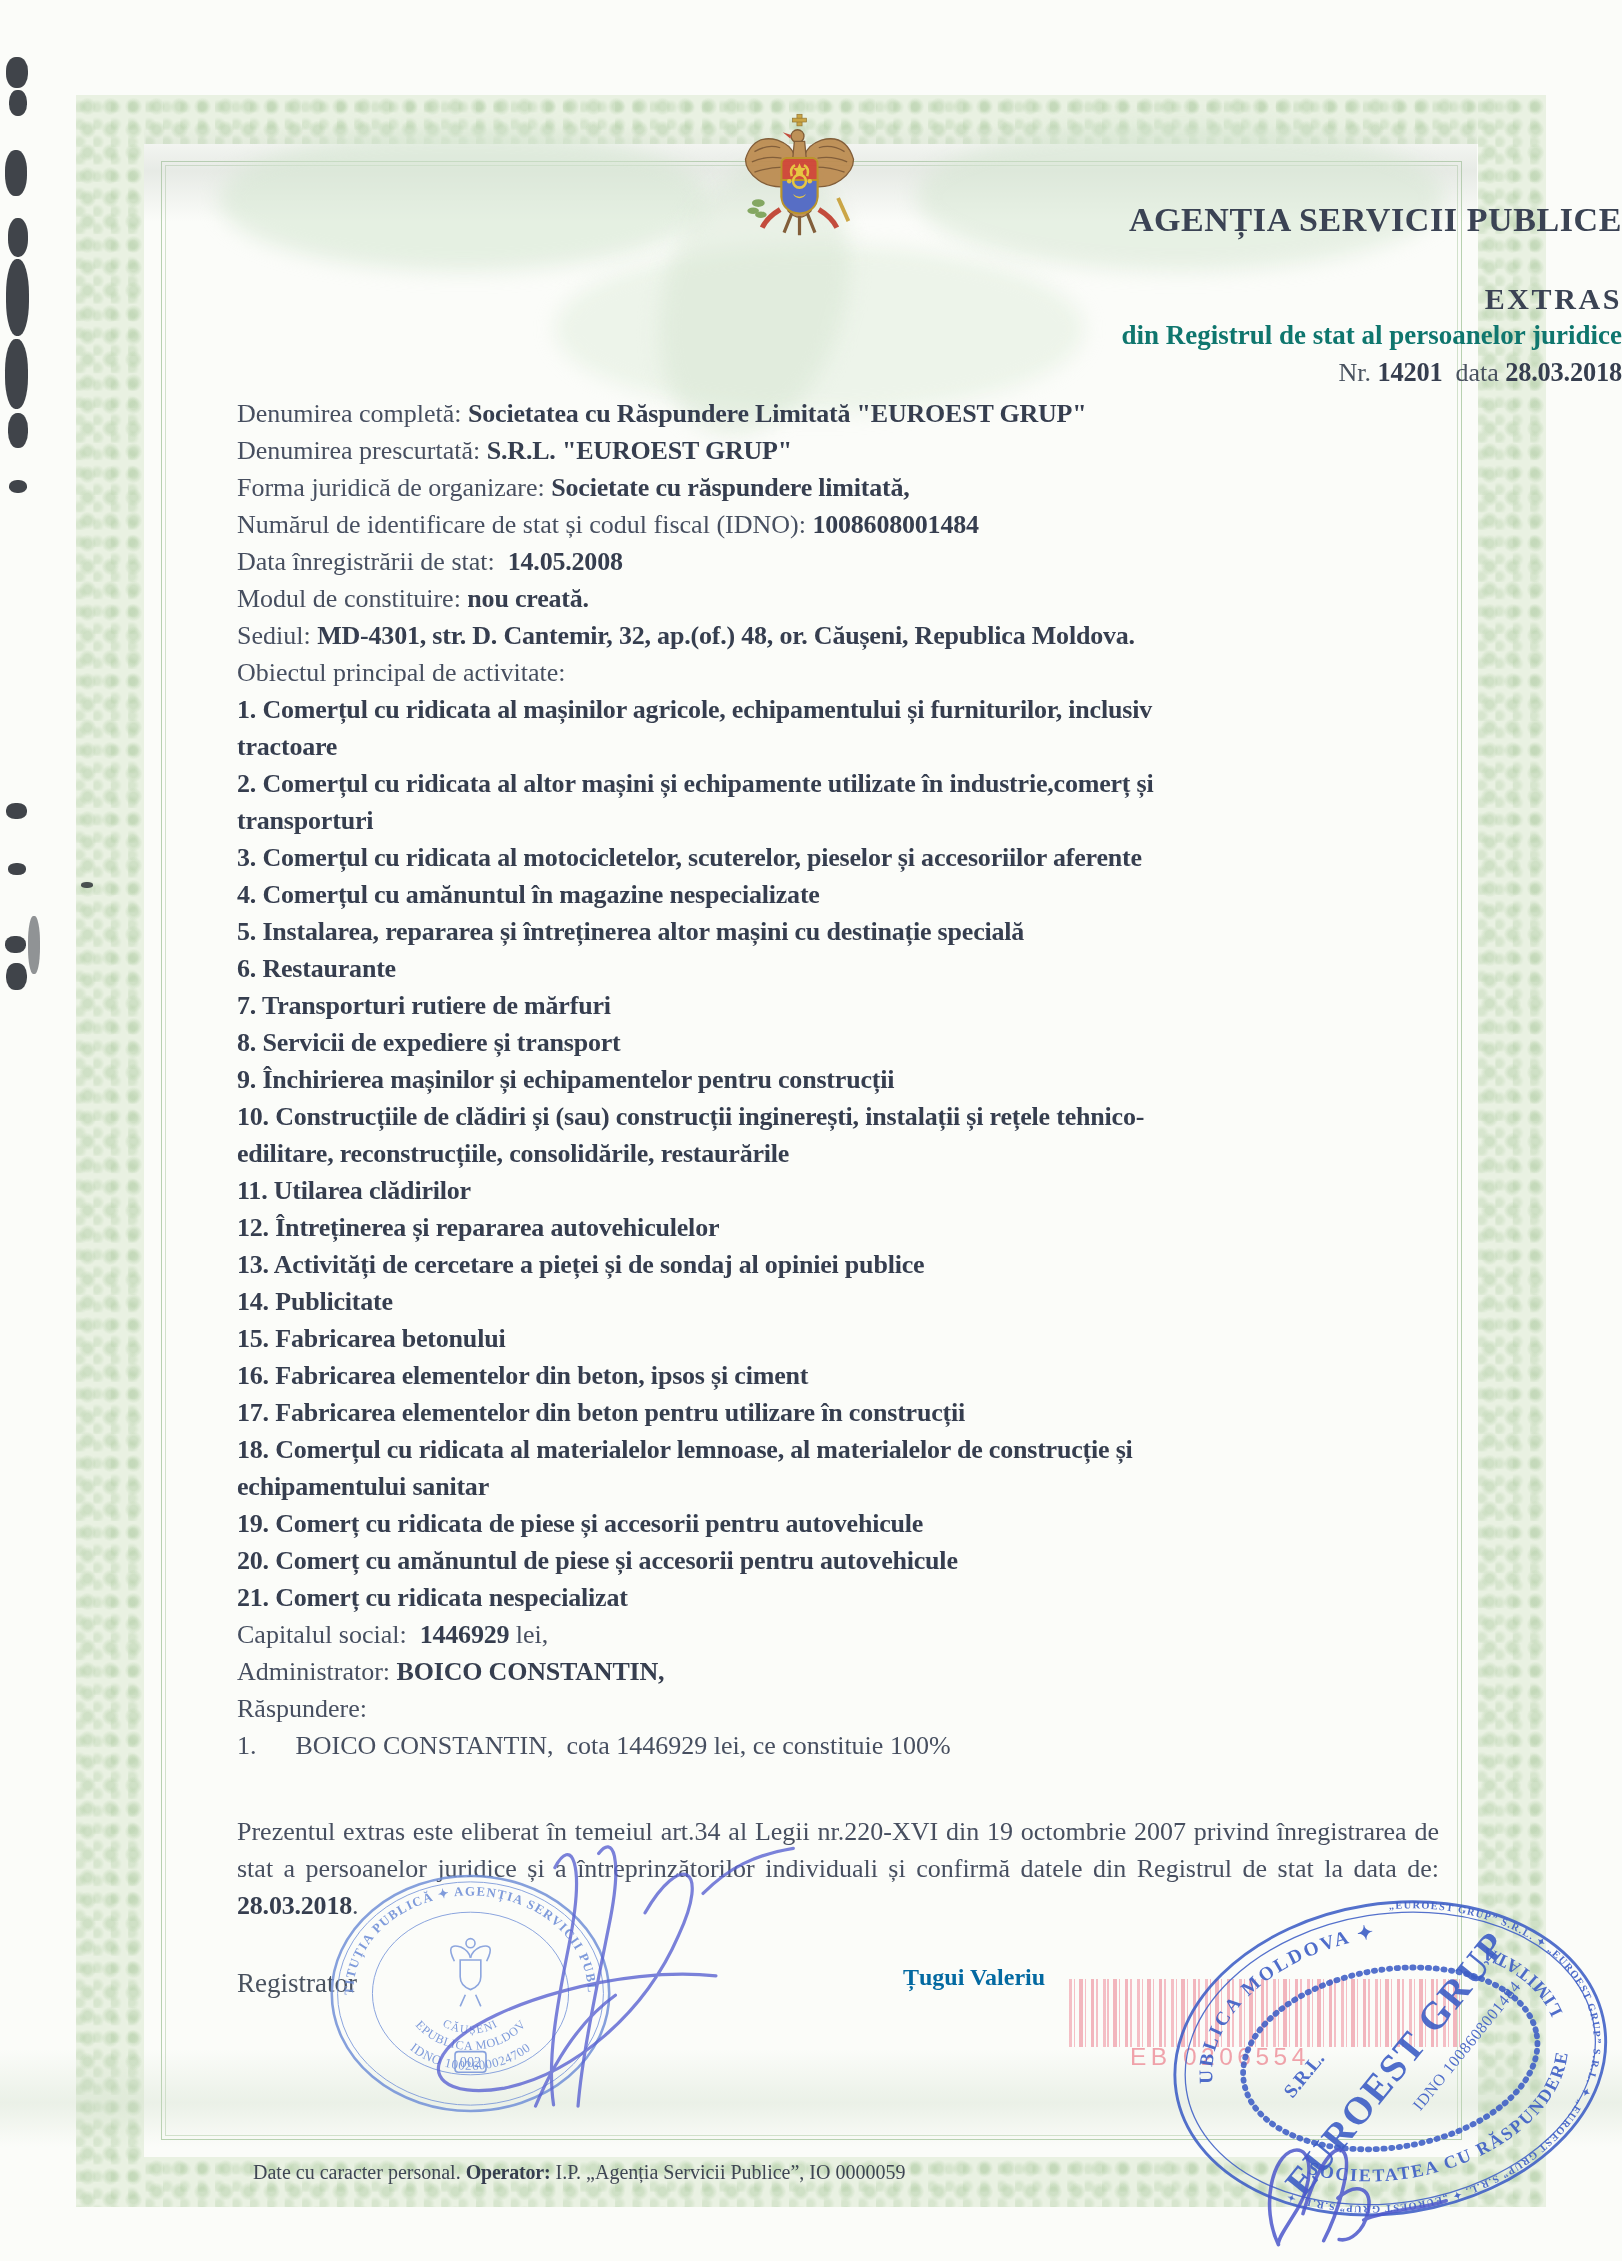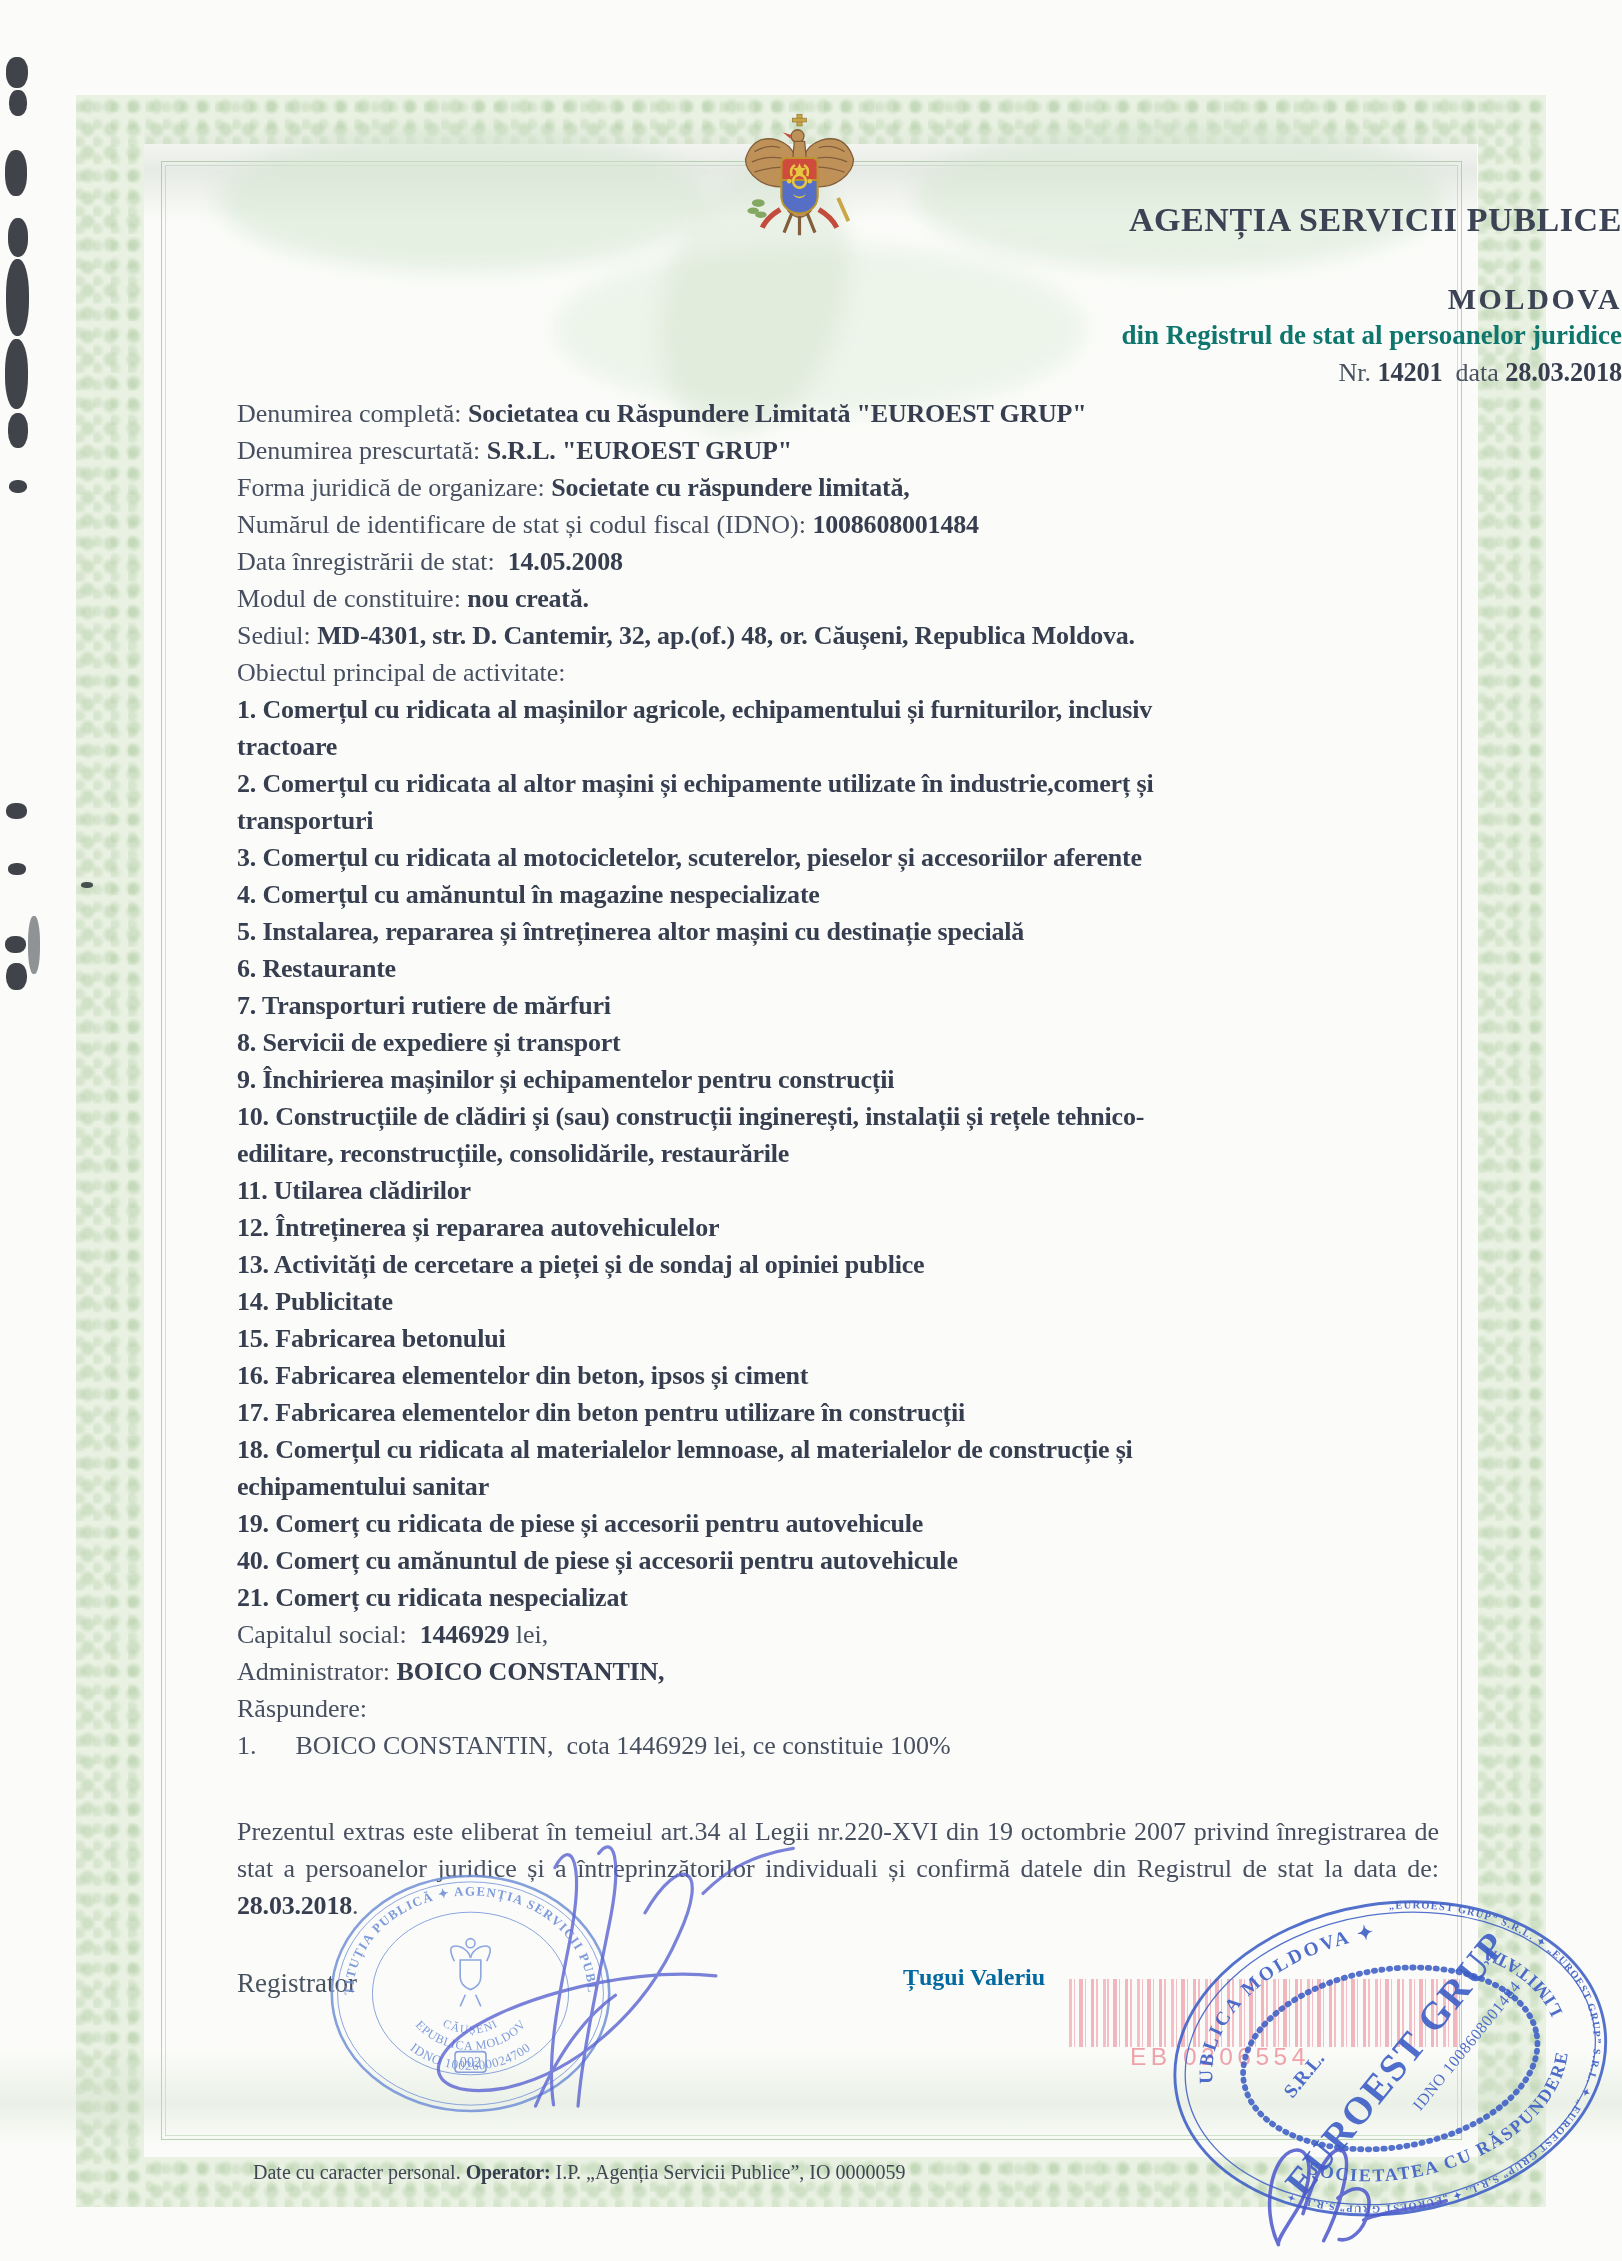--- a/index.html
+++ b/index.html
@@ -125,21 +125,21 @@
       <path d="M100,78 l3,7 7,1 -5,5 1,7 -6,-3 -6,3 1,-7 -5,-5 7,-1 Z" fill="#e8c53a"></path>
       <circle cx="100" cy="106" r="10" fill="none" stroke="#e8c53a" stroke-width="4"></circle>
       <path d="M88,98 Q84,86 93,81 M112,98 Q116,86 107,81" stroke="#e8c53a" stroke-width="4" fill="none"></path>
       <circle cx="84" cy="106" r="3.5" fill="#e8c53a"></circle>
       <circle cx="116" cy="106" r="3.5" fill="#e8c53a"></circle>
       <path d="M90,126 a11,11 0 0 0 20,0 a14,14 0 0 1 -20,0" fill="#e8c53a"></path>
     </g>
   </svg>
 
   <div class="hline h-agency">AGENȚIA SERVICII PUBLICE</div>
-  <div class="hline h-extras">MOLDOVA</div>
+  <div class="hline h-extras">EXTRAS</div>
   <div class="hline h-registry">din Registrul de stat al persoanelor juridice</div>
   <div class="hline h-nr"><span>Nr. </span><b>14201</b><span>  data </span><b>28.03.2018</b></div>
 
   <div class="fields">
       <div class="fline"><span>Denumirea completă: </span><b>Societatea cu Răspundere Limitată "EUROEST GRUP"</b></div>
       <div class="fline"><span>Denumirea prescurtată: </span><b>S.R.L. "EUROEST GRUP"</b></div>
       <div class="fline"><span>Forma juridică de organizare: </span><b>Societate cu răspundere limitată,</b></div>
       <div class="fline"><span>Numărul de identificare de stat și codul fiscal (IDNO): </span><b>1008608001484</b></div>
       <div class="fline"><span>Data înregistrării de stat:  </span><b>14.05.2008</b></div>
       <div class="fline"><span>Modul de constituire: </span><b>nou creată.</b></div>
@@ -161,21 +161,21 @@
       <div class="fline"><b>11. Utilarea clădirilor</b></div>
       <div class="fline"><b>12. Întreținerea și repararea autovehiculelor</b></div>
       <div class="fline"><b>13. Activități de cercetare a pieței și de sondaj al opiniei publice</b></div>
       <div class="fline"><b>14. Publicitate</b></div>
       <div class="fline"><b>15. Fabricarea betonului</b></div>
       <div class="fline"><b>16. Fabricarea elementelor din beton, ipsos și ciment</b></div>
       <div class="fline"><b>17. Fabricarea elementelor din beton pentru utilizare în construcții</b></div>
       <div class="fline"><b>18. Comerțul cu ridicata al materialelor lemnoase, al materialelor de construcție și</b></div>
       <div class="fline"><b>echipamentului sanitar</b></div>
       <div class="fline"><b>19. Comerț cu ridicata de piese și accesorii pentru autovehicule</b></div>
-      <div class="fline"><b>40. Comerț cu amănuntul de piese și accesorii pentru autovehicule</b></div>
+      <div class="fline"><b>20. Comerț cu amănuntul de piese și accesorii pentru autovehicule</b></div>
       <div class="fline"><b>21. Comerț cu ridicata nespecializat</b></div>
       <div class="fline"><span>Capitalul social:  </span><b>1446929</b><span> lei,</span></div>
       <div class="fline"><span>Administrator: </span><b>BOICO CONSTANTIN,</b></div>
       <div class="fline"><span>Răspundere:</span></div>
       <div class="fline"><span>1.      BOICO CONSTANTIN,  cota 1446929 lei, ce constituie 100%</span></div>
     </div>
 
   <div class="closing"><span>Prezentul extras este eliberat în temeiul art.34 al Legii nr.220-XVI din 19 octombrie 2007 privind înregistrarea de stat a persoanelor juridice și a întreprinzătorilor individuali și confirmă datele din Registrul de stat la data de: </span><b>28.03.2018</b><span>.</span></div>
 
   <div class="registrator">Registrator</div>

